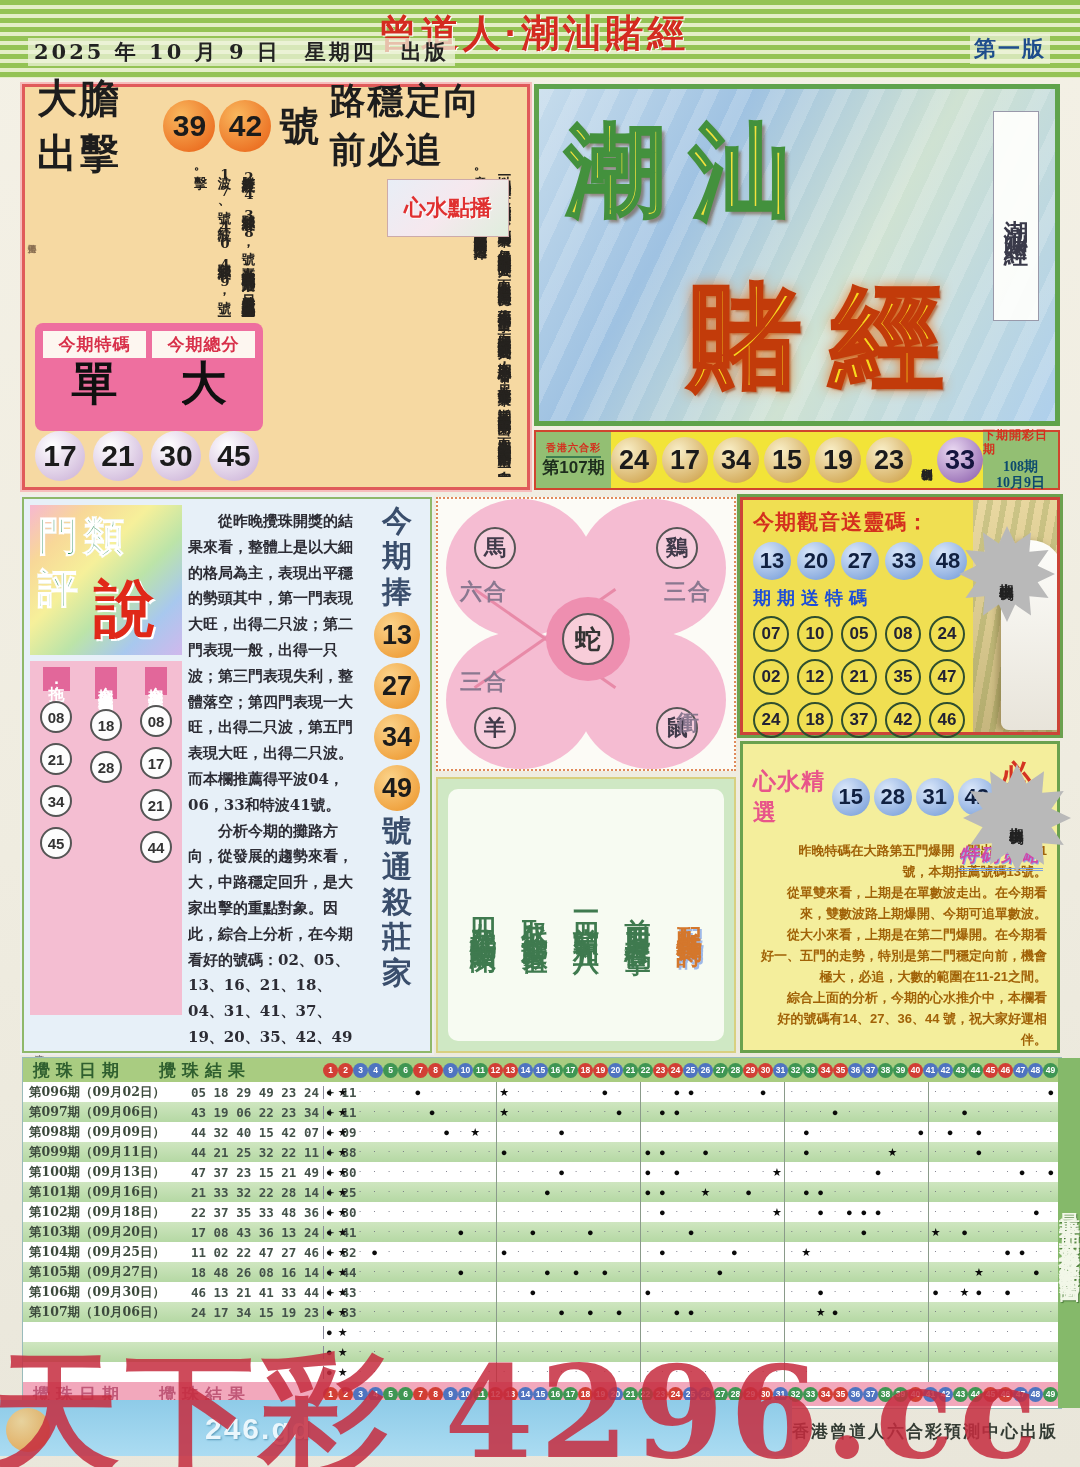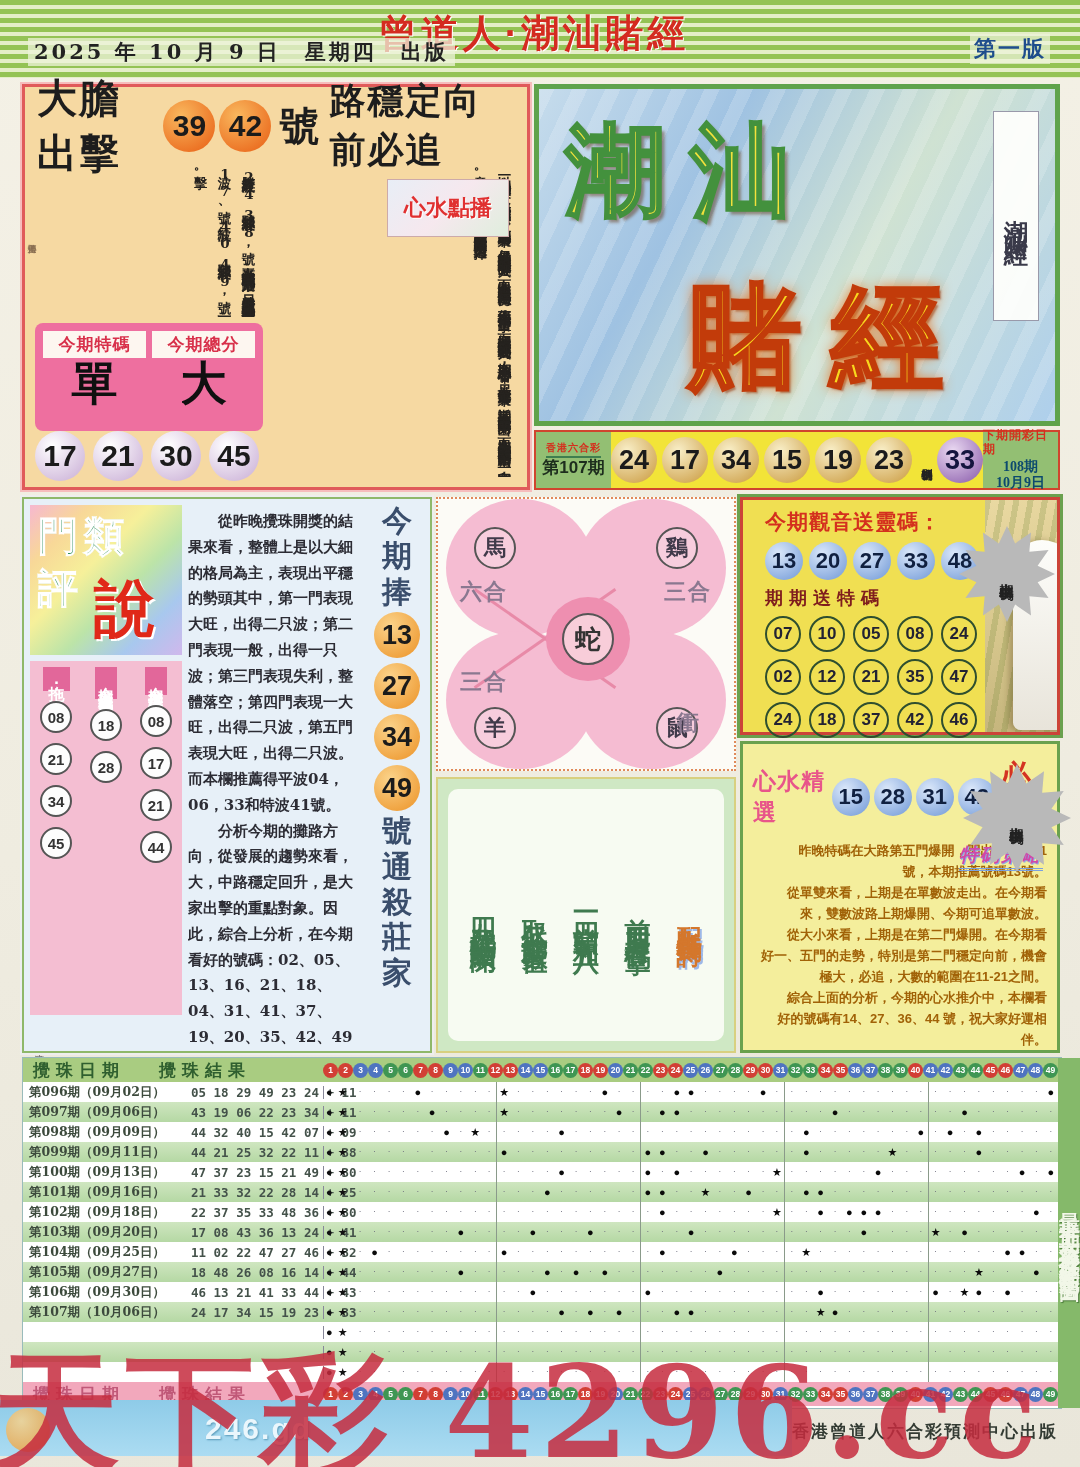--- a/index.html
+++ b/index.html
@@ -145,24 +145,24 @@
              display:flex; flex-direction:row-reverse; justify-content:space-evenly;
              align-items:center; padding:8px 2px; }
   #poem-title { font-size:25px; font-weight:900; color:#d4772c; letter-spacing:3px;
                 text-shadow:2px 2px 0 #9db8e8; font-family:"DejaVu Serif", serif; }
   .poem-line { font-size:26px; font-weight:800; color:#3f7a4f; letter-spacing:5px;
                font-family:"DejaVu Serif", serif; }
 
   
   #gy { position:absolute; left:740px; top:497px; width:320px; height:238px;
         background:#f0df52; border:3px solid #cc4438; box-shadow:0 0 0 3px #6aa14e; display:flex; }
-  #gy-main { flex:1; padding:8px 6px 6px 22px; }
+  #gy-main { flex:1; padding:8px 6px 6px 10px; }
   #gy-title { font-size:21px; font-weight:900; color:#d4301e; letter-spacing:1px; }
   #gy-balls { display:flex; gap:6px; margin:6px 0 6px; }
-  #gy-sub { font-size:18px; font-weight:900; color:#7f1d1d; letter-spacing:6px; margin-bottom:6px; }
+  #gy-sub { font-size:18px; font-weight:900; color:#1d4ed8; letter-spacing:6px; margin-bottom:6px; }
   .gy-row { display:flex; gap:8px; margin-bottom:7px; }
   .gy-circ { width:36px; height:36px; border:2.5px solid #2f4f2f; border-radius:50%;
              display:flex; align-items:center; justify-content:center; font-size:17px;
              font-weight:900; color:#223; }
   #gy-img { width:116px; position:relative; background:
             repeating-linear-gradient(100deg,rgba(120,140,60,.25) 0 6px,rgba(0,0,0,0) 6px 14px),
             linear-gradient(160deg,#ead9a2,#d8c88e 50%,#c2b27a); overflow:hidden;}
   #gy-fig { position:absolute; left:28px; top:40px; width:62px; height:190px;
             background:linear-gradient(180deg,#fdfdfa,#e8e4da); border-radius:30px 34px 8px 8px;
             box-shadow:-4px 0 6px rgba(90,70,30,.35); }

